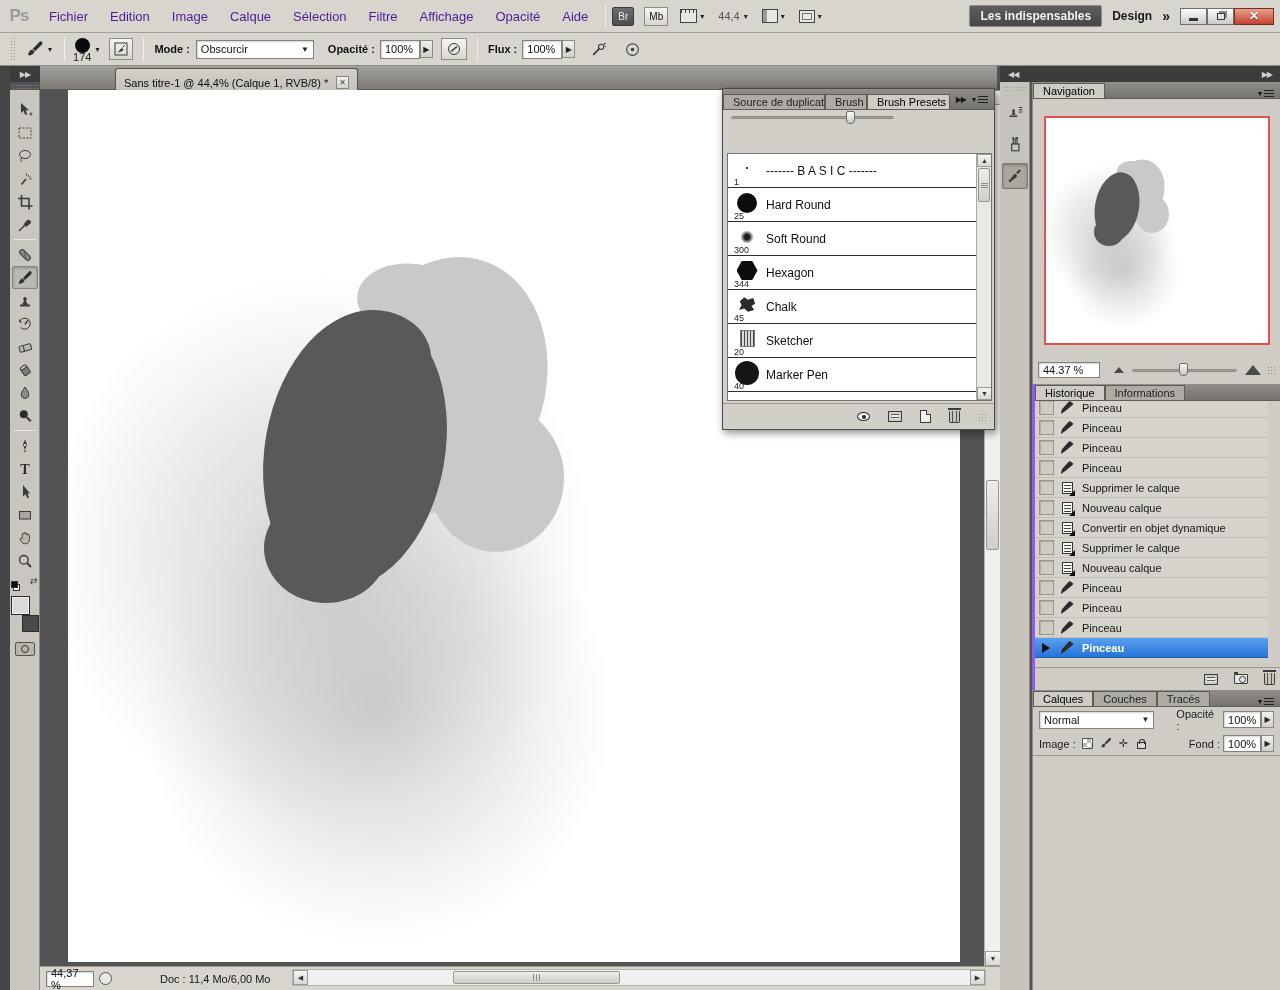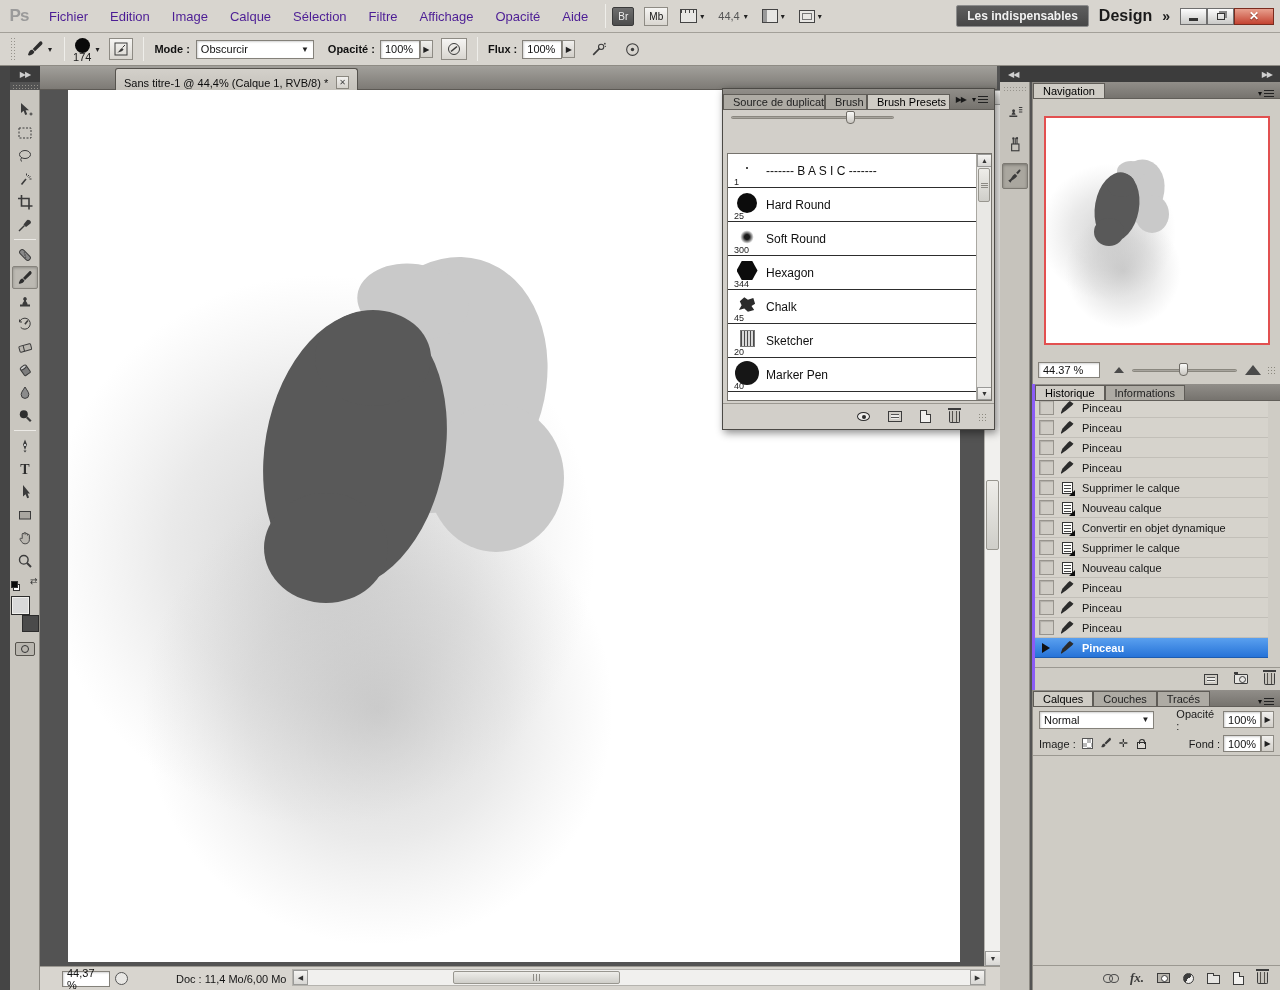--- a/index.html
+++ b/index.html
@@ -100,21 +100,21 @@
     <div class="flex" style="margin-left:14px;gap:3px">
       <span style="display:inline-block;width:16px;height:14px;border:1px solid #444;background:linear-gradient(90deg,#9a9a9a 50%,transparent 50%) left/8px 100% no-repeat,#e8e7e4"></span>
       <span style="font-size:8px;color:#222">▾</span>
     </div>
     <div class="flex" style="margin-left:14px;gap:3px">
       <span style="display:inline-block;width:16px;height:13px;border:1px solid #444;background:#e8e7e4;box-shadow:inset 0 0 0 2px #e8e7e4,inset 0 0 0 3px #777"></span>
       <span style="font-size:8px;color:#222">▾</span>
     </div>
     <div class="flex" style="margin-left:auto;gap:10px;padding-right:6px">
       <div style="height:22px;padding:0 10px;background:linear-gradient(#5e5e5e,#474747);border:1px solid #8c8c8c;border-radius:2px;color:#f2f2f2;font-size:12px;font-weight:bold;display:flex;align-items:center">Les indispensables</div>
-      <div style="font-size:16px;font-weight:bold;color:#1a1a1a">Design</div>
+      <div style="font-size:12px;font-weight:bold;color:#1a1a1a">Design</div>
       <div style="font-size:14px;font-weight:bold;color:#1a1a1a">»</div>
       <div class="flex" style="gap:0">
         <div class="winbtn">
             <span style="display:block;width:9px;height:3px;background:#333;margin-top:7px"></span>
           </div>
         <div class="winbtn">
             <span style="display:block;width:8px;height:7px;border:1px solid #333;box-shadow:2px -2px 0 -0px #888"></span>
           </div>
         <div class="winbtn" style="width:40px;background:linear-gradient(#e8a08e,#c44331);border-color:#7a2c1f">
             <span style="color:#fff;font-weight:bold;font-size:12px;text-shadow:0 1px 1px #7a2c1f">✕</span>
@@ -366,21 +366,21 @@
     </svg>
   </div>
 
   <div class="a" style="left:984px;top:90px;width:16px;height:876px;background:#f1f0ee;border-left:1px solid #b5b3ae">
     <div class="scrbtn" style="position:absolute;top:0;left:0;width:16px;height:15px">▲</div>
     <div class="scrthumb" style="position:absolute;top:390px;left:1px;width:13px;height:70px"></div>
     <div class="scrbtn" style="position:absolute;bottom:0;left:0;width:16px;height:15px">▼</div>
   </div>
 
   <div class="a chrome flex" style="left:40px;top:966px;width:960px;height:24px;border-top:1px solid #9b9891">
-    <div class="field" style="width:48px;height:16px;margin-left:22px">
+    <div class="field" style="width:48px;height:16px;margin-left:6px">
         <span>44,37 %</span>
       </div>
     <span style="width:13px;height:13px;border:1px solid #555;border-radius:50%;margin-left:5px;position:relative;background:#e8e7e4"></span>
     <span style="margin-left:48px;font-size:11px;color:#151515">Doc : 11,4 Mo/6,00 Mo</span>
     <span style="margin-left:34px;color:#0a0a0a;font-size:10px">▶</span>
     <div style="position:absolute;left:252px;top:2px;width:694px;height:17px;background:#f1f0ee;border:1px solid #b5b3ae">
       <div class="scrbtn" style="position:absolute;left:0;top:0;width:15px;height:15px">◀</div>
       <div class="scrthumb flex" style="position:absolute;left:160px;top:1px;width:167px;height:13px;justify-content:center;gap:2px">
         <span style="width:1px;height:7px;background:#8c8a84"></span>
           <span style="width:1px;height:7px;background:#8c8a84"></span>
@@ -730,24 +730,15 @@
       <span style="margin-left:7px;font-size:11px;color:#333">✛</span>
       <span class="lock" style="margin-left:9px;margin-top:3px"></span>
       <span style="margin-left:auto;color:#1a1a1a">Fond :</span>
       <div class="field" style="width:38px;height:17px;margin-left:3px">
           <span>100%</span>
         </div>
       <div class="spin" style="height:17px">
           <span>▶</span>
         </div>
     </div>
-    <div class="flex" style="position:absolute;left:0;bottom:0;width:100%;height:25px;border-top:1px solid #9b9891;gap:13px;padding:0 12px;justify-content:flex-end">
-      <span class="ic-link"></span>
-      <span style="font-family:'Liberation Serif',serif;font-style:italic;font-weight:bold;font-size:13px;color:#3a3a3a">fx.</span>
-      <span class="ic-mask"></span>
-      <span class="ic-adj"></span>
-      <span class="ic-folder"></span>
-      <span class="ic-new"></span>
-      <span class="ic-trash"></span>
-    </div>
   </div>
 
 </div>
 
 </body></html>

